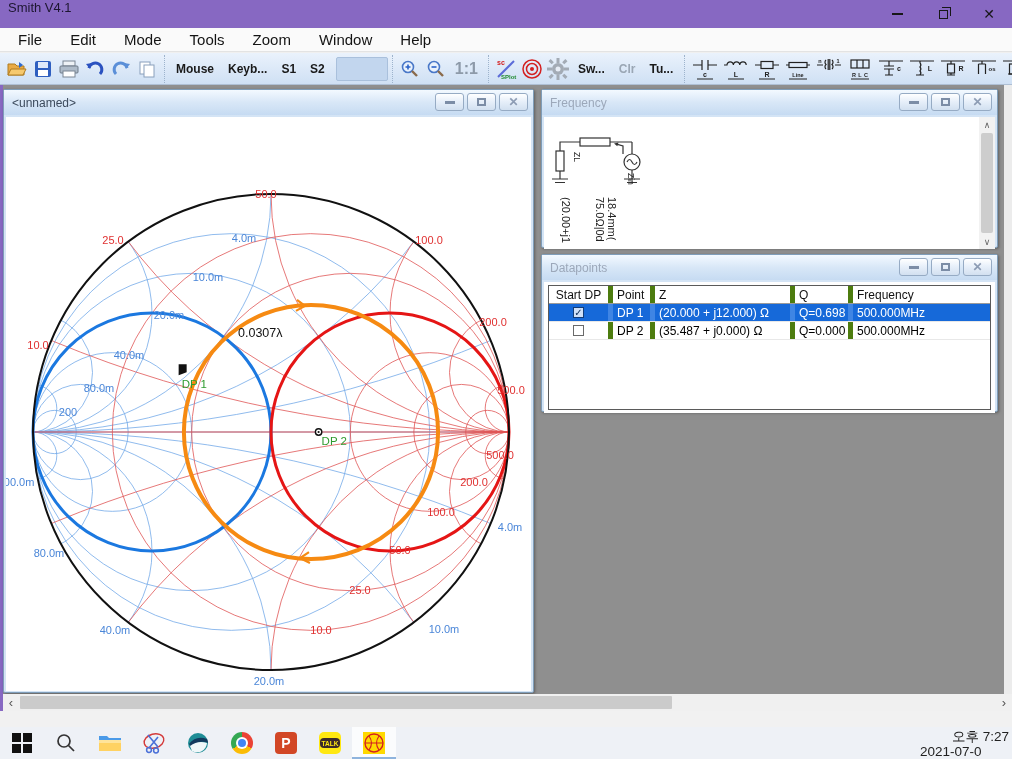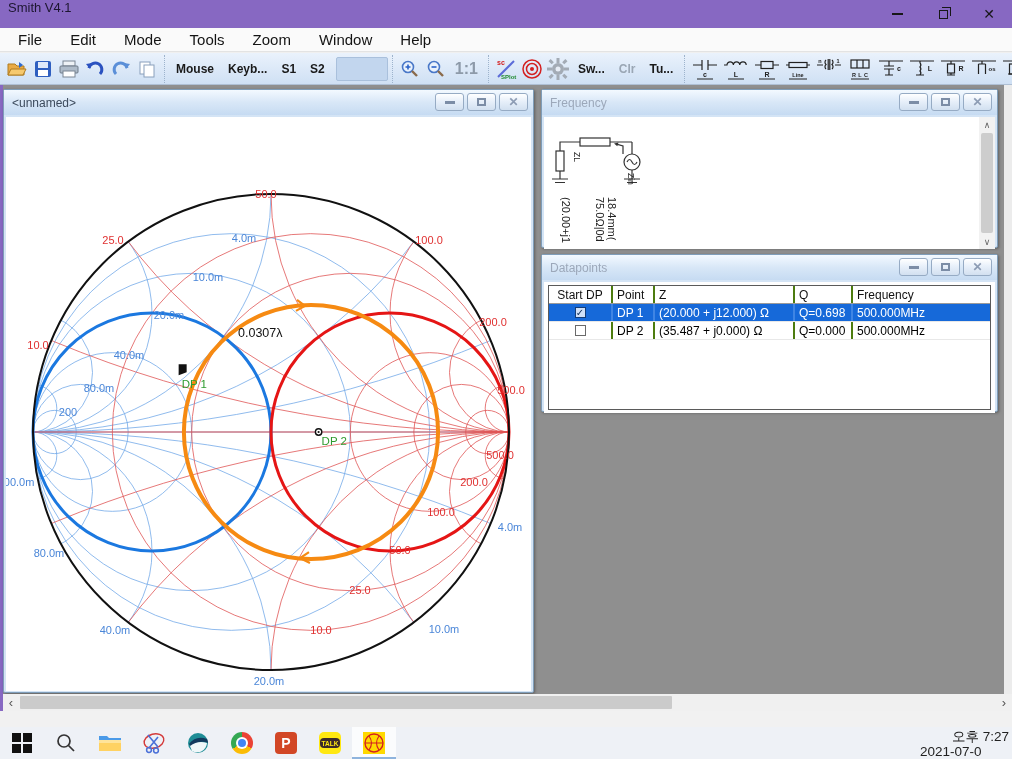--- a/index.html
+++ b/index.html
@@ -56,21 +56,21 @@
   .vs-arrow { width:16px; height:15px; display:flex; align-items:center; justify-content:center; font-size:9px; color:#666; }
   .vs-thumb { width:12px; flex:1; margin:1px 0; background:#cdcdcd; border-radius:2px; }
   .rot-label { font-family:"Liberation Sans", sans-serif; }
 
   #datapoints-win { left:541px; top:254px; width:457px; height:158px; }
   #dp-content { margin:2px; width:451px; height:131px; }
   .dp-table { position:absolute; left:4px; top:3px; width:443px; height:125px; border:1px solid #5a5a5a; background:#fff; font-size:12px; }
   .dp-row { display:flex; height:18px; align-items:center; border-bottom:1px solid #e8e8e8; }
   .dp-row.header { border-bottom:1px solid #9a9a9a; color:#111; }
   .dp-row.selected { background:#1669d9; color:#fff; }
-  .dp-cell { padding:0 4px; height:100%; display:flex; align-items:center; border-right:2px solid #4d7c0f; overflow:hidden; white-space:nowrap; }
+  .dp-cell { padding:0 4px; height:100%; display:flex; align-items:center; border-right:5px solid #4d7c0f; overflow:hidden; white-space:nowrap; }
   .dp-row.selected .dp-cell { border-right-color:#3f85e4; }
   .c0 { width:64px; justify-content:center; } .c1 { width:42px; } .c2 { width:140px; } .c3 { width:58px; } .c4 { flex:1; border-right:none; }
   .cb { width:11px; height:11px; border:1px solid #6a6a6a; background:#fff; font-size:10px; line-height:9px; text-align:center; color:#111; }
   .dp-row.selected .cb { background:#cfe0f8; border-color:#123c78; color:#0a2a55; }
 
   
   .hscroll { position:absolute; left:3px; top:694px; width:1009px; height:17px; background:#f0f0f0; }
   .hs-arrow { position:absolute; top:0; width:16px; height:17px; display:flex; align-items:center; justify-content:center; color:#555; font-size:13px; }
   .hs-thumb { position:absolute; left:17px; top:2px; width:652px; height:13px; background:#cbcbcb; border-radius:1px; }
   .statusbar { position:absolute; left:0; top:711px; width:1012px; height:16px; background:#f1f1f1; }

